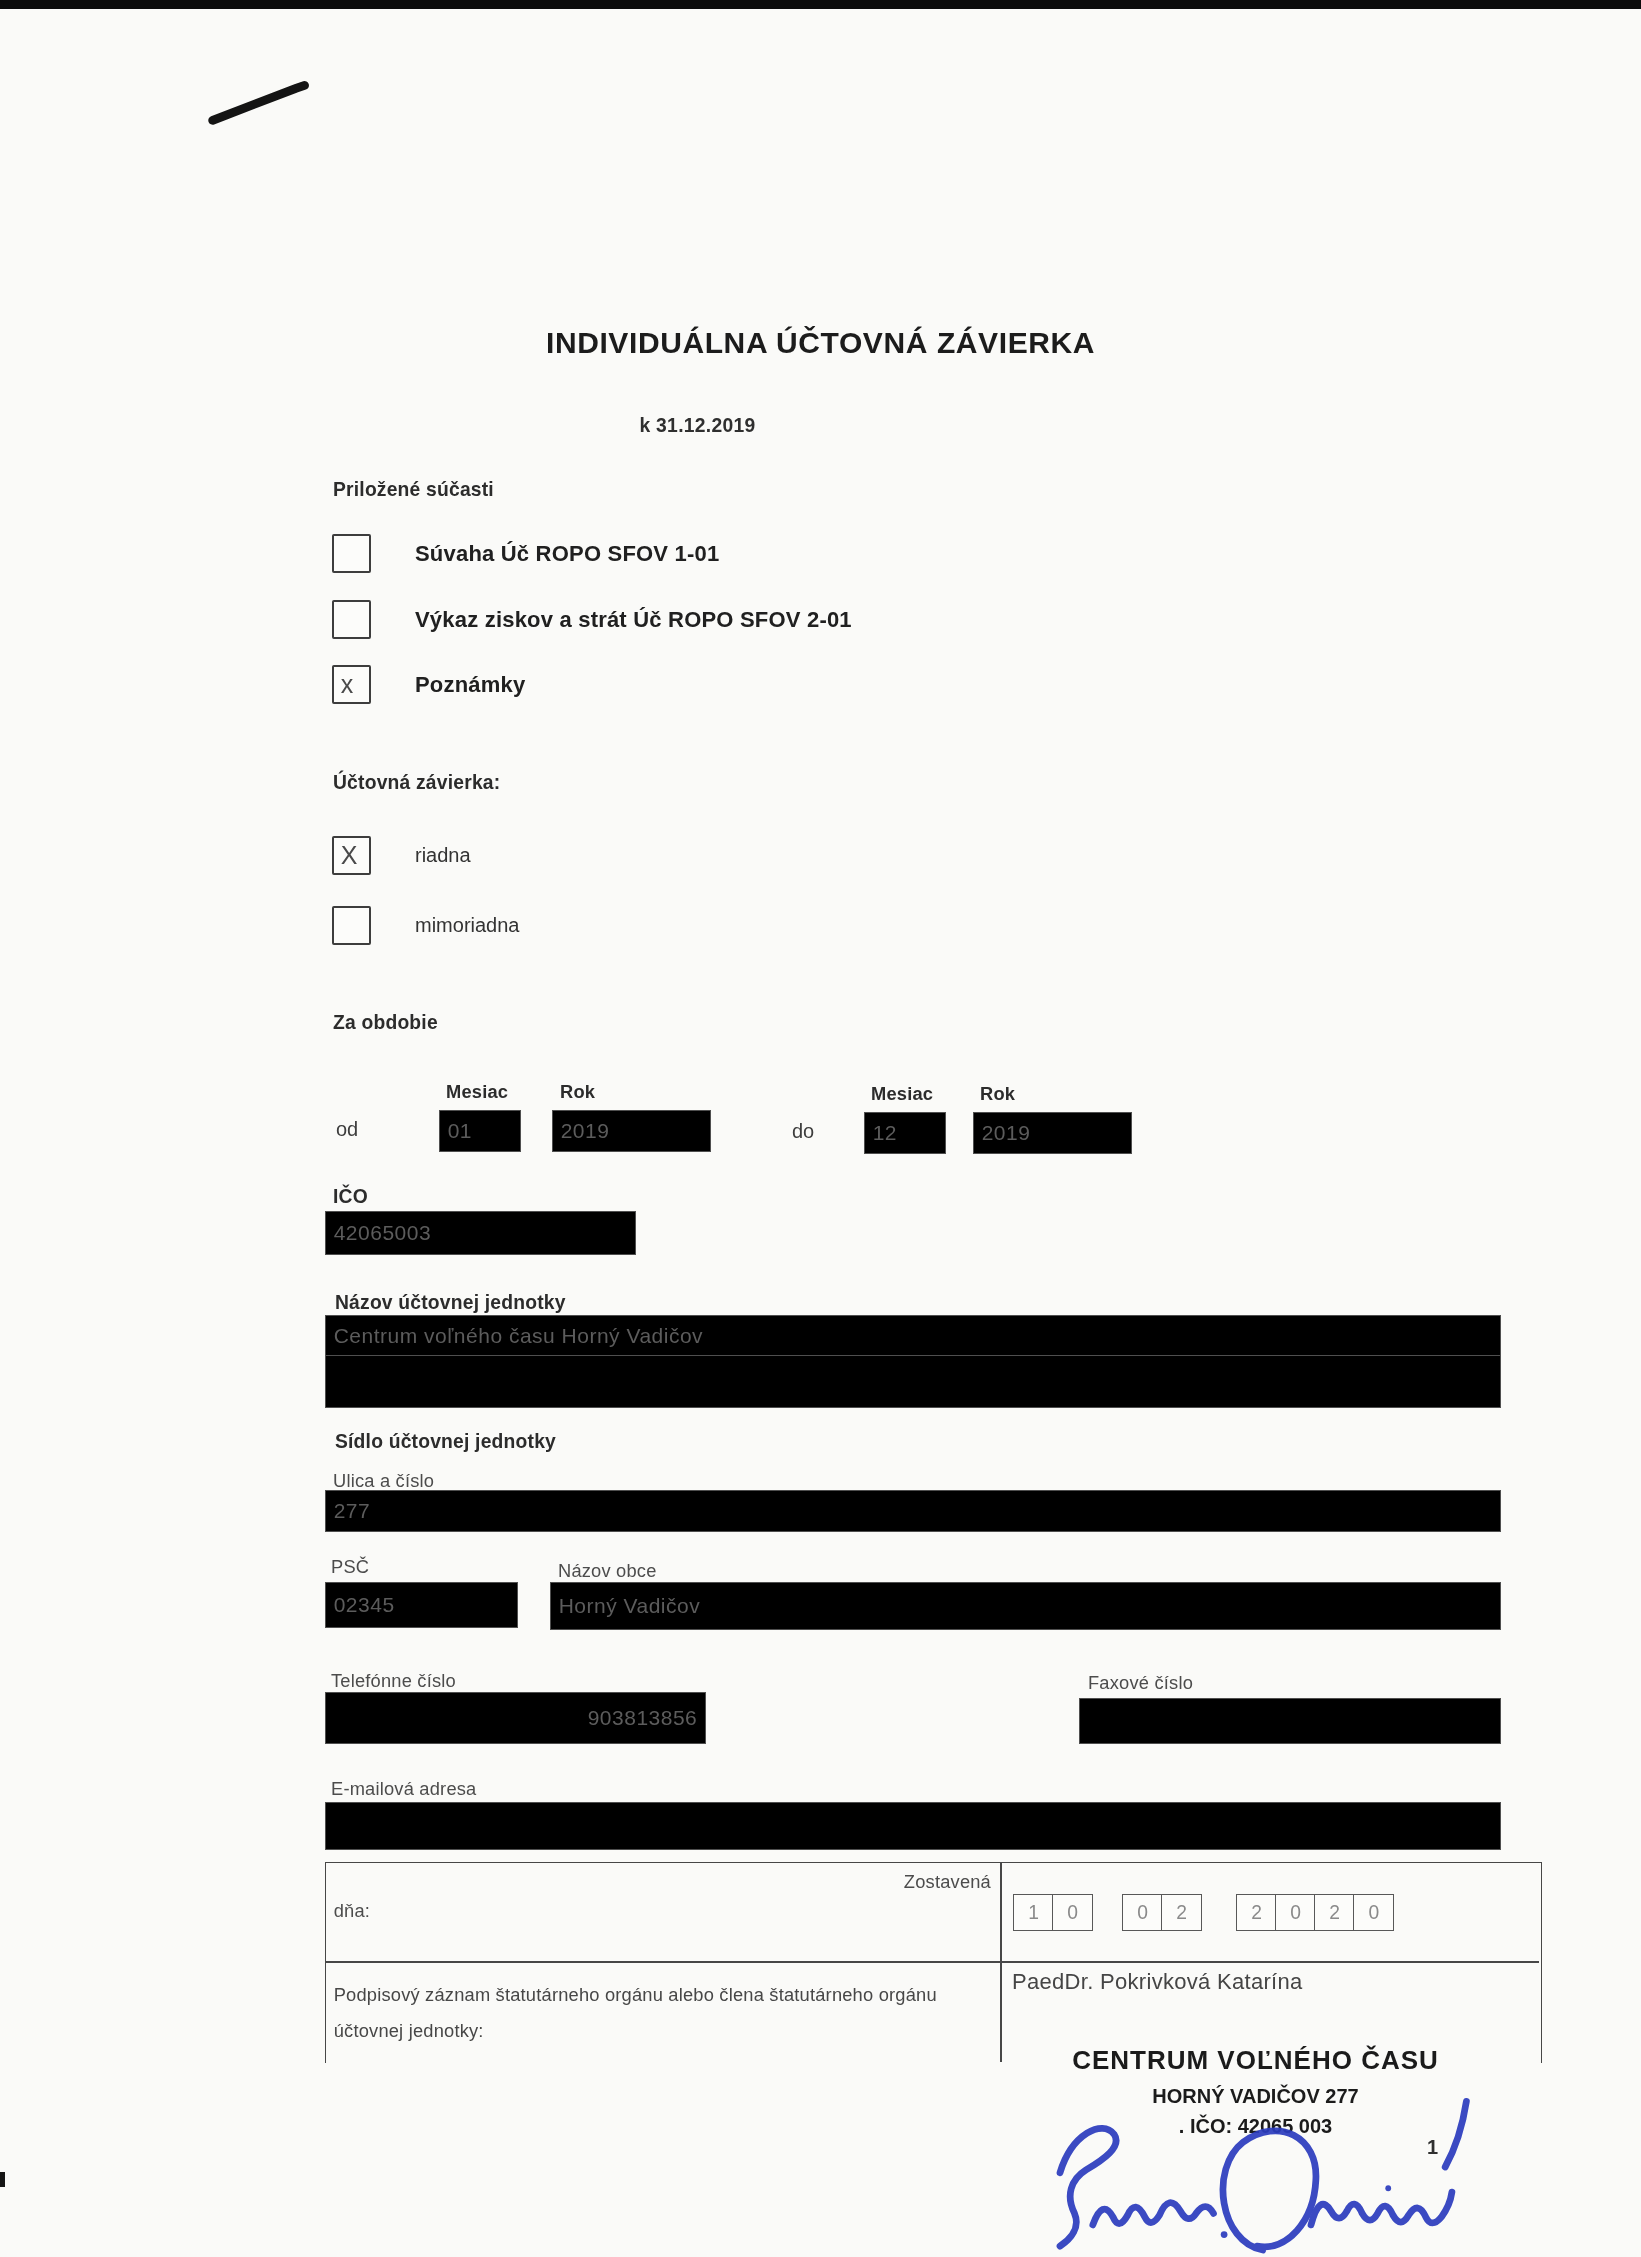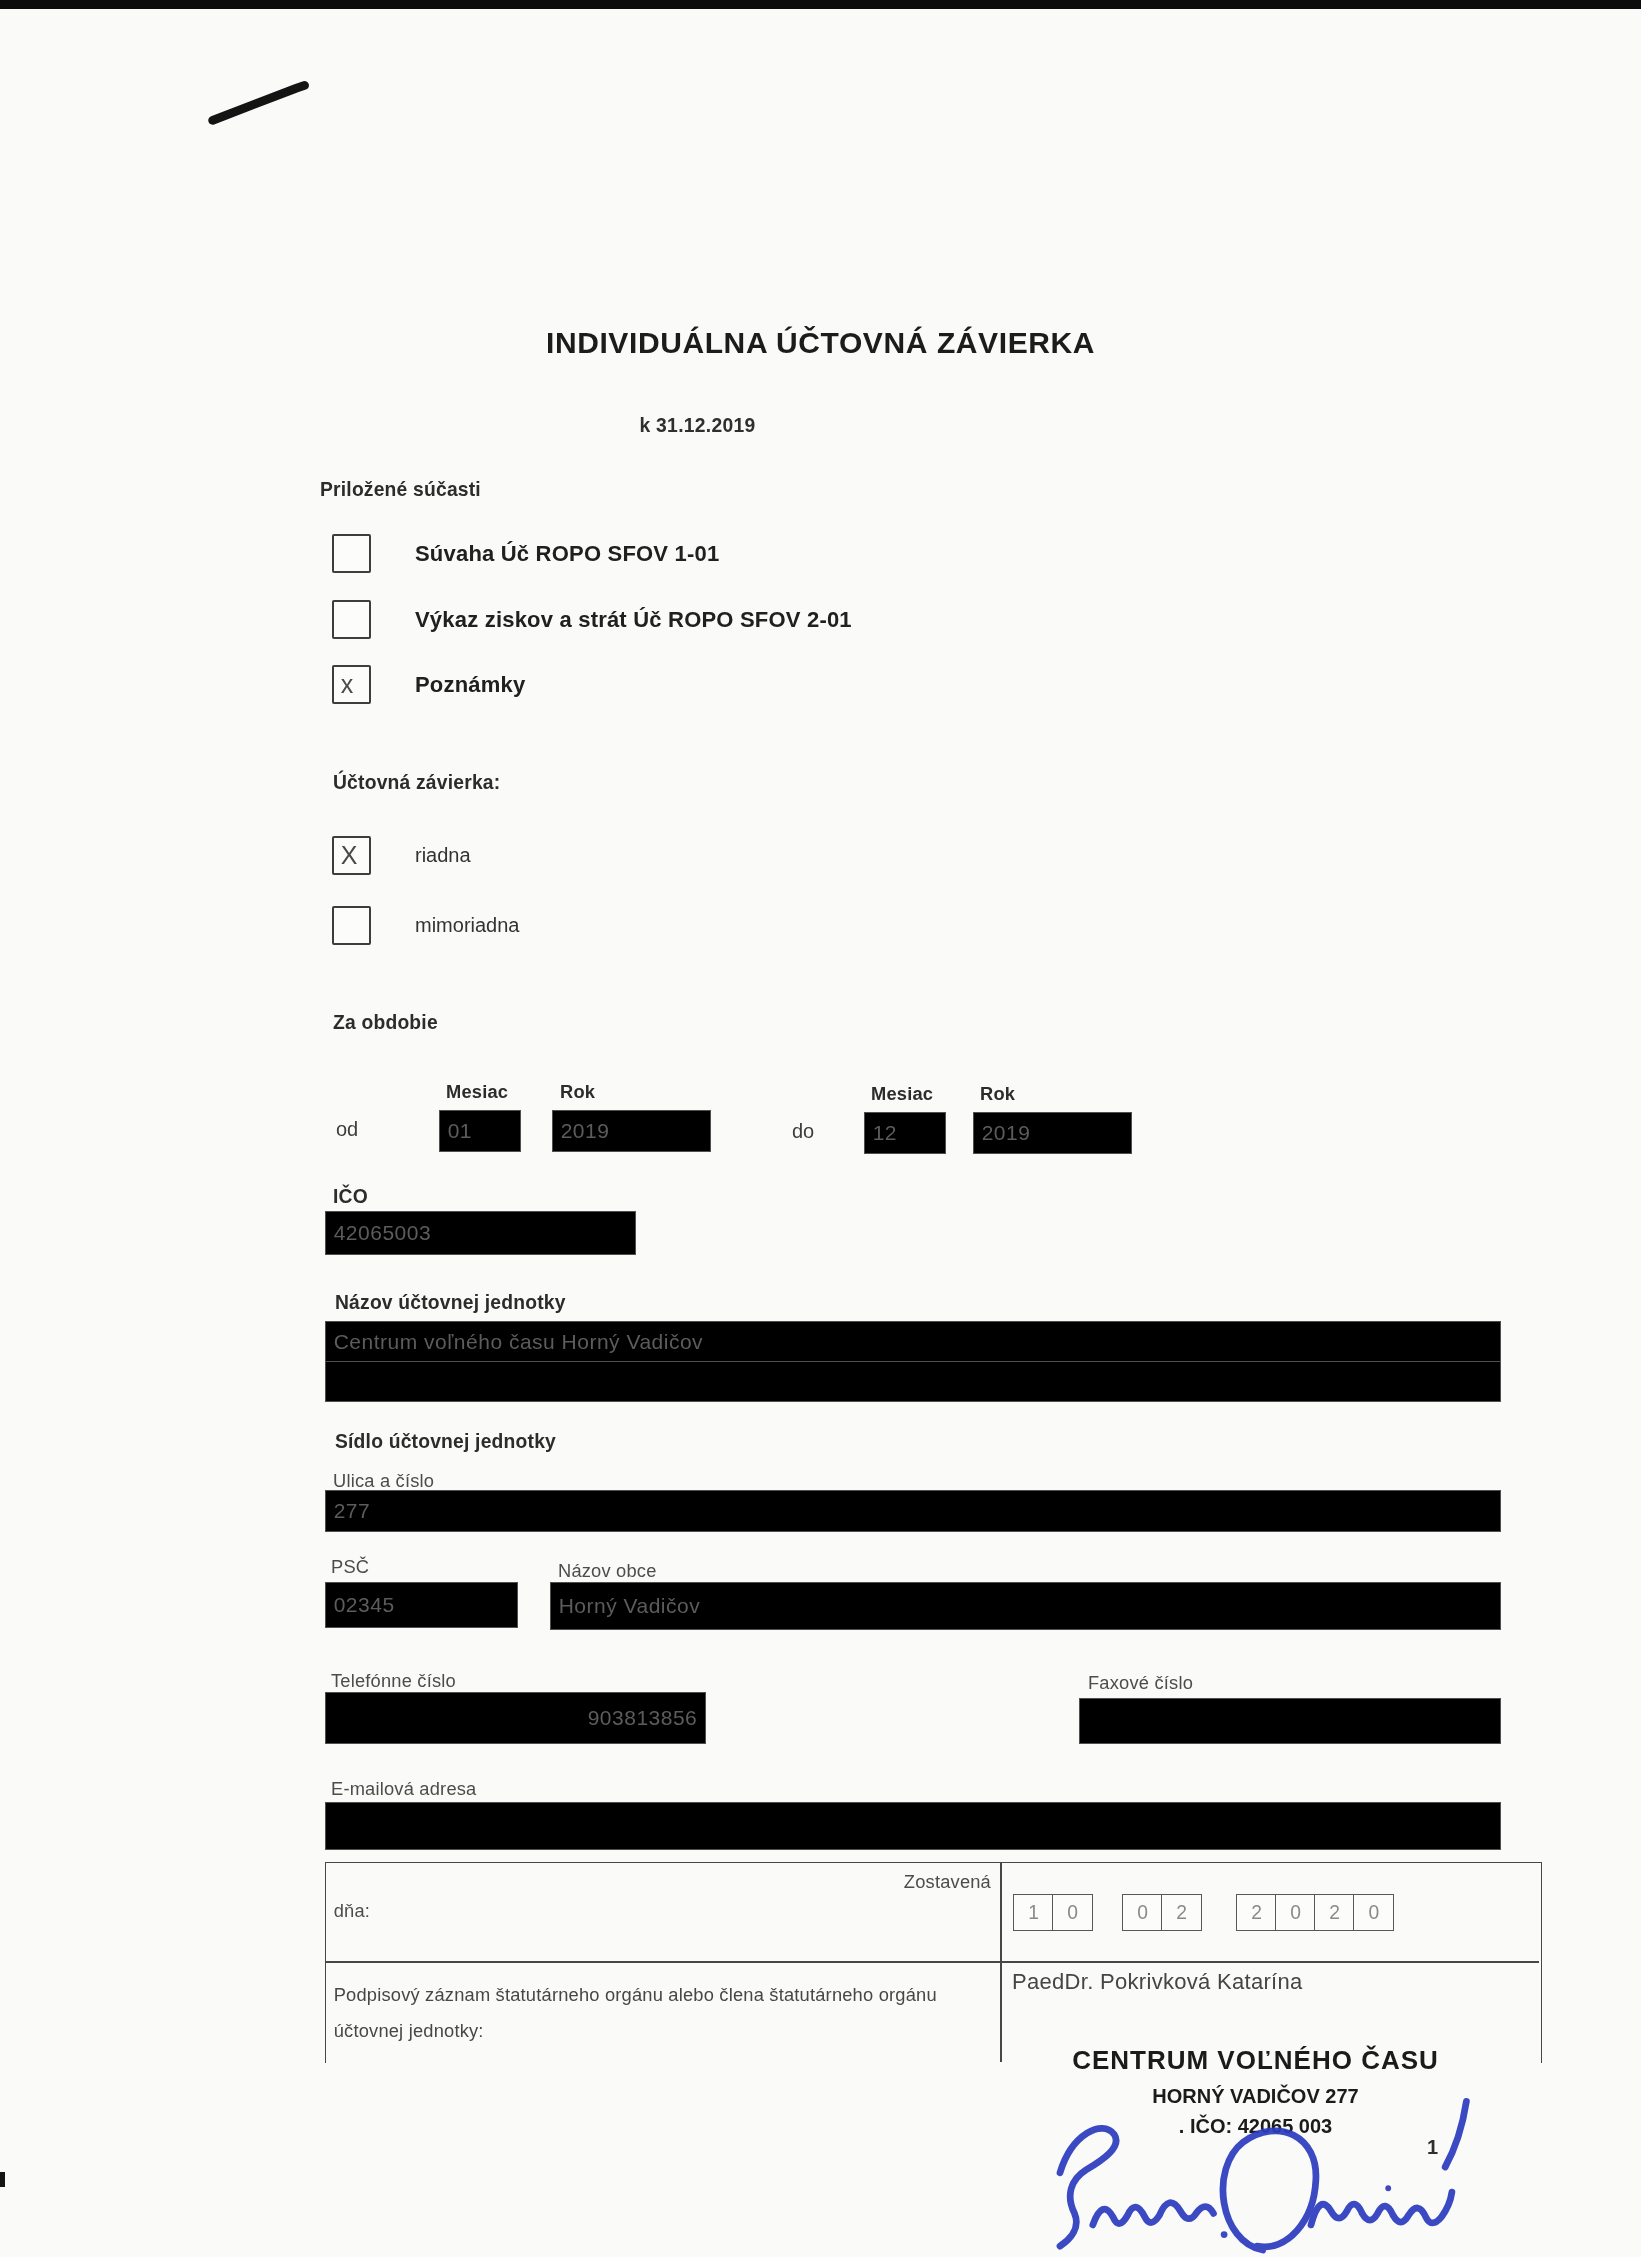--- a/index.html
+++ b/index.html
@@ -80,21 +80,21 @@
   <div class="abs scan-topbar"></div>
   <div class="abs scan-nick"></div>
 
   <svg class="abs" style="left:201px;top:70px;" width="122" height="60" viewBox="0 0 126 62">
     <path d="M 12 52 L 98 19 l 9 -3" stroke="#141414" stroke-width="9" stroke-linecap="round" fill="none"></path>
   </svg>
 
   <div class="abs title">INDIVIDUÁLNA ÚČTOVNÁ ZÁVIERKA</div>
   <div class="abs subtitle">k 31.12.2019</div>
 
-  <div class="abs lbl-strong" style="left:320px;top:479px;text-align:center;">Priložené súčasti</div>
+  <div class="abs lbl-strong" style="left:333px;top:479px;text-align:center;">Priložené súčasti</div>
 
   <div class="abs cbrow" style="left:332px;top:534px;justify-content:space-between;">
     <span class="cbox">
       <span class="cmark"></span>
     </span>
     <span class="cblabel">Súvaha Úč ROPO SFOV 1-01</span>
   </div>
 
   <div class="abs cbrow" style="left:332px;top:600px;">
     <span class="cbox">
@@ -147,21 +147,21 @@
   <div class="abs fbox" style="left:973px;top:1112px;width:159px;height:42px;">
     <span class="val">2019</span>
   </div>
 
   <div class="abs lbl-strong" style="left:333px;top:1186px;">IČO</div>
   <div class="abs fbox" style="left:325px;top:1211px;width:311px;height:44px;">
     <span class="val">42065003</span>
   </div>
 
   <div class="abs lbl-strong" style="left:335px;top:1292px;">Názov účtovnej jednotky</div>
-  <div class="abs fbox" style="left:325px;top:1315px;width:1176px;height:81px;align-items:flex-start;margin-top:6px;">
+  <div class="abs fbox" style="left:325px;top:1315px;width:1176px;height:93px;align-items:flex-start;">
     <div style="width:100%;">
       <div style="height:39px;border-bottom:1.9px solid #4f4f4f;display:flex;align-items:center;">
         <span class="val">Centrum voľného času Horný Vadičov</span>
       </div>
       <div style="height:37px;"></div>
     </div>
   </div>
 
   <div class="abs lbl-strong" style="left:335px;top:1431px;">Sídlo účtovnej jednotky</div>
 

